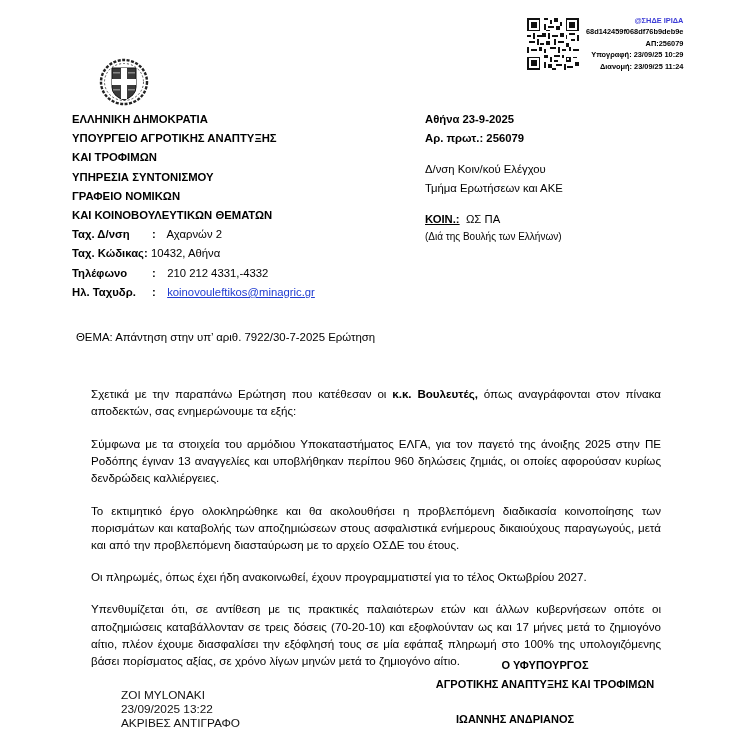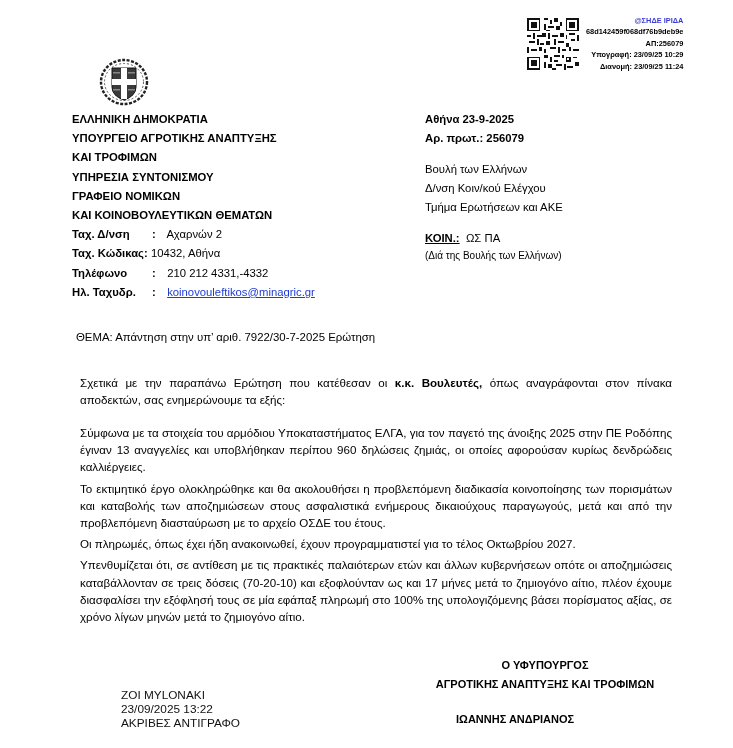--- a/index.html
+++ b/index.html
@@ -32,21 +32,21 @@
     .right-block .line { display: block; white-space: nowrap; }
     .right-block .small { font-size: 10px; line-height: 16px; display: block; }
 
     
     .subject { left: 76px; top: 331px; font-size: 11.4px; font-weight: normal; white-space: nowrap; }
 
     
     .body-text { left: 76px; width: 600px; font-size: 11.6px; line-height: 17.2px; text-align: justify; }
     .p1 { top: 370px; }
     .p2 { top: 420px; }
-    .body-text p { margin: 4px; text-align: justify; text-align-last: left; }
+    .body-text p { margin: 15px; text-align: justify; text-align-last: left; }
     .body-text b { font-weight: bold; }
 
     
     .sig-title { left: 395px; top: 656px; width: 300px; text-align: center; font-weight: bold; font-size: 11px; line-height: 18.5px; }
     .sig-name { left: 456px; top: 713px; font-weight: bold; font-size: 11px; white-space: nowrap; }
 
     
     .cert { left: 121px; top: 689px; font-size: 11.8px; line-height: 13.8px; white-space: nowrap; color: #111; }
   </style>
 </head>
@@ -156,21 +156,20 @@
   </span>
   <span class="row">
     <span class="lbl" style="width:80px">Ηλ. Ταχυδρ.</span><span class="lbl" style="width:12px">:</span> <a class="val" title="koinovouleftikos@minagric.gr">koinovouleftikos@minagric.gr</a>
   </span>
 </div>
 
 <div class="abs right-block">
   <span class="b line">Αθήνα  23-9-2025</span>
   <span class="b line">Αρ. πρωτ.: 256079</span>
   <span class="line" style="height:12px"></span>
-  <span class="line">Βουλή των Ελλήνων</span>
   <span class="line">Δ/νση Κοιν/κού Ελέγχου</span>
   <span class="line">Τμήμα Ερωτήσεων και ΑΚΕ</span>
   <span class="line" style="height:12px"></span>
   <span class="line"><b class="u">ΚΟΙΝ.:</b>&nbsp; <span>ΩΣ ΠΑ</span></span>
   <span class="small">(Διά της Βουλής των Ελλήνων)</span>
 </div>
 
 <div class="abs subject">ΘΕΜΑ:  Απάντηση στην υπ’ αριθ. 7922/30-7-2025 Ερώτηση</div>
 
 <div class="abs body-text p1">

